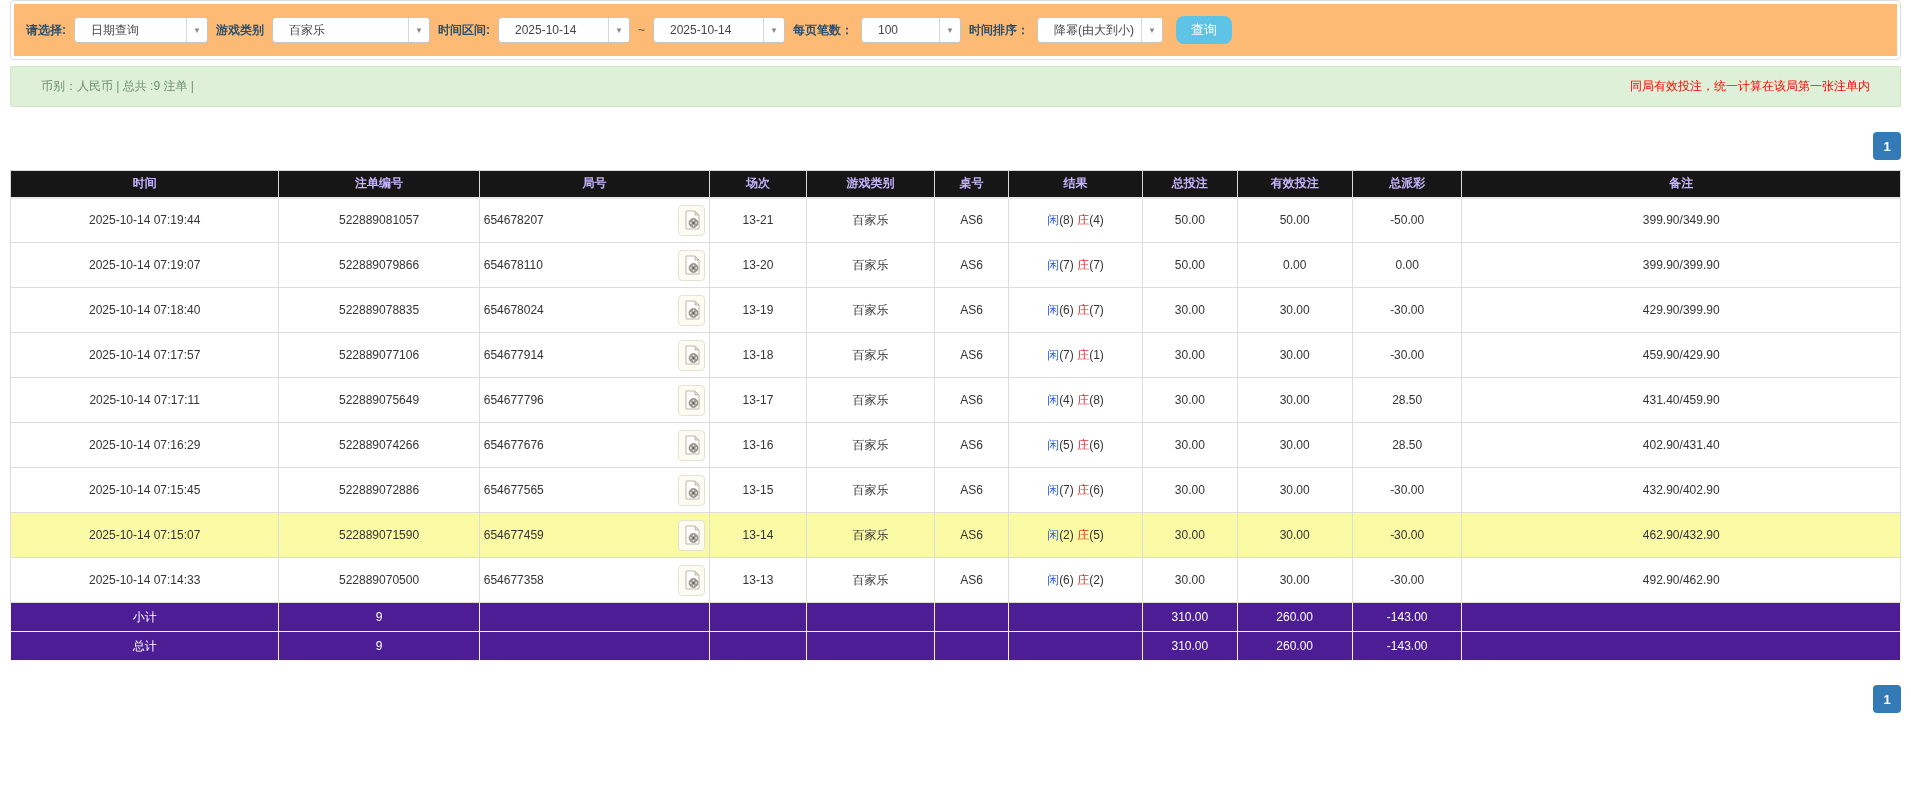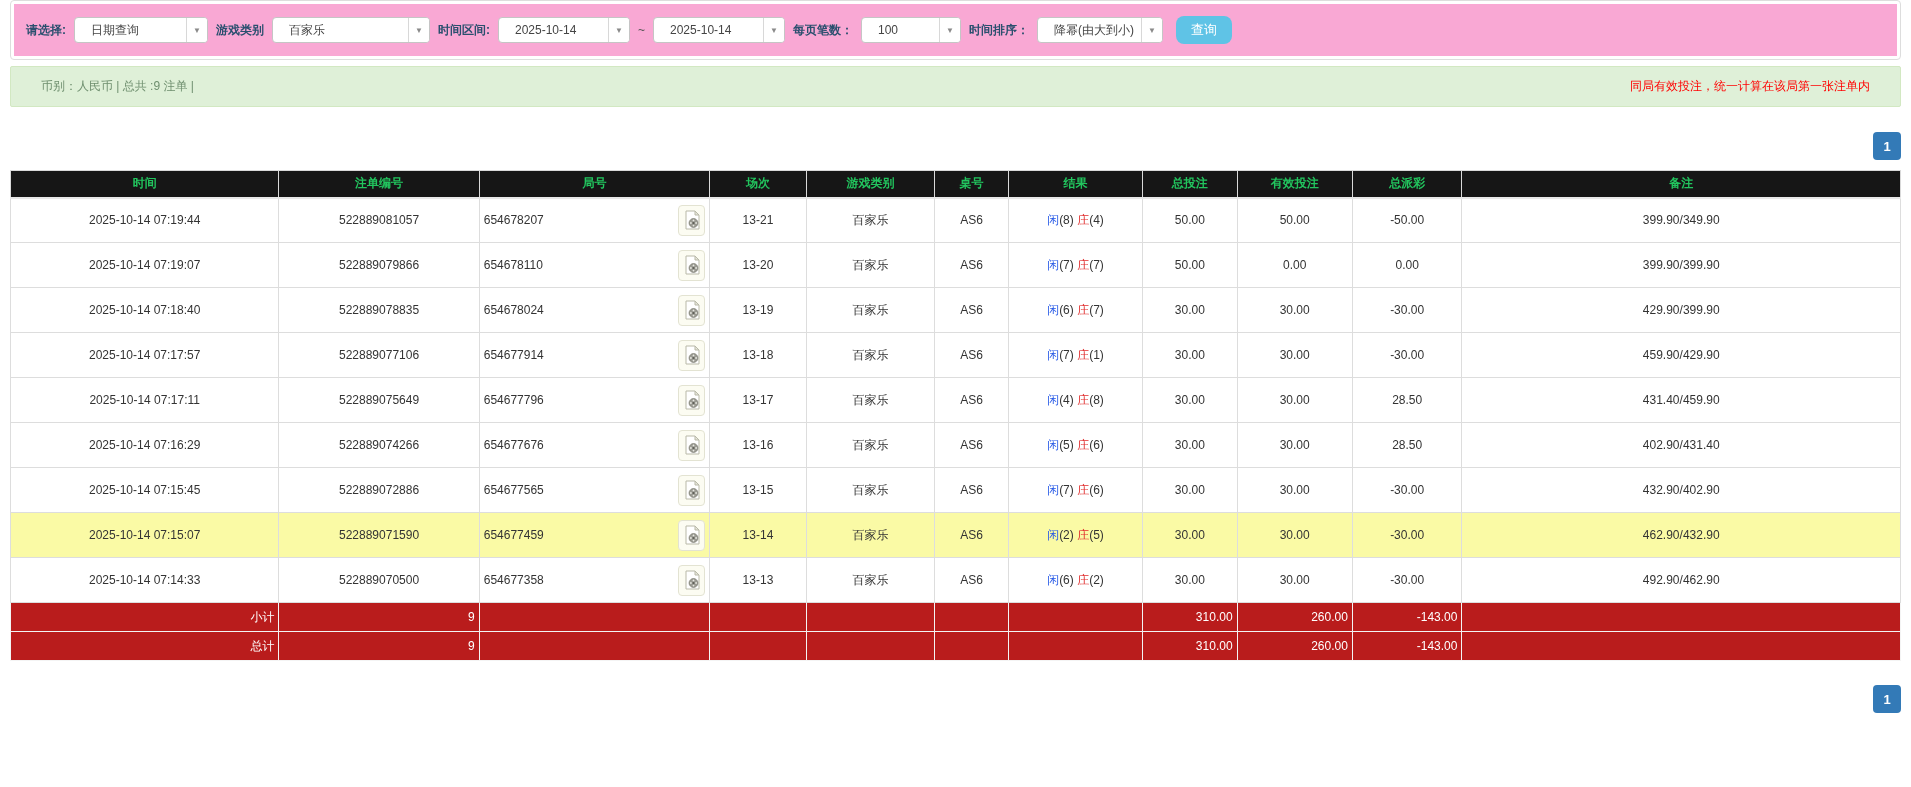--- a/index.html
+++ b/index.html
@@ -5,21 +5,21 @@
   * { box-sizing: border-box; }
   html,body { margin:0; padding:0; background:#fff; }
   body { font-family:"Liberation Sans", sans-serif; color:#333; width:1911px; }
   .page { padding:0 10px; }
 
   
   .page-title { font-size:18px; font-weight:400; color:#333; margin:14px 0 11px 2px; }
 
   
   .filter-panel { border:1px solid #ddd; border-radius:4px; padding:3px; background:#fff; }
-  .filter-bar { background:#f9a8d4; display:flex; align-items:center; gap:8px; padding:12px 12px; }
+  .filter-bar { background:#fdba74; display:flex; align-items:center; gap:8px; padding:12px 12px; }
   .flabel { font-weight:bold; font-size:12px; color:#2a4f6e; white-space:nowrap; }
   .combo { display:flex; align-items:stretch; background:#fff; border:1px solid #c5c5c5; border-radius:4px; height:26px; overflow:hidden; }
   .combo-text { padding:0 16px; font-size:12px; color:#444; flex:1; display:flex; align-items:center; white-space:nowrap; overflow:hidden; }
   .combo-arrow { width:21px; border-left:1px solid #d8d8d8; color:#8a8a8a; font-size:8px; display:flex; align-items:center; justify-content:center; background:#fff; cursor:pointer; }
   .w1{width:134px}.w2{width:158px}.w3{width:132px}.w4{width:100px}.w5{width:126px}
   .tilde { font-size:12px; color:#555; }
   .search-btn { background:#5fc3e6; color:#fff; border:none; border-radius:8px; height:28px; padding:0 15px; font-size:13px; margin-left:5px; cursor:pointer; }
 
   
   .summary-bar { margin-top:6px; background:#dff0d8; border:1px solid #d2e8c2; border-radius:2px; height:41px; display:flex; align-items:center; justify-content:space-between; padding:0 30px; font-size:12px; }
@@ -27,30 +27,30 @@
   .summary-right { color:#ff0000; }
 
   
   .pager { display:flex; justify-content:flex-end; }
   .pager.top { margin-top:25px; }
   .pager.bottom { margin-top:24px; padding-bottom:14px; }
   .page-btn { width:28px; height:28px; background:#337ab7; color:#fff; border:none; border-radius:4px; font-size:13px; font-weight:bold; cursor:pointer; }
 
   
   table.records { width:100%; border-collapse:collapse; table-layout:fixed; margin-top:10px; font-size:12px; }
-  table.records th { background:#161616; color:#22c55e; font-weight:bold; height:27px; border:1px solid #d9d9d9; border-bottom:2px solid #e8e8e8; padding:0; text-align:center; }
+  table.records th { background:#161616; color:#c4b5fd; font-weight:bold; height:27px; border:1px solid #d9d9d9; border-bottom:2px solid #e8e8e8; padding:0; text-align:center; }
   table.records tbody td { height:45px; text-align:center; background:#fff; color:#333; border:1px solid #ddd; padding:0 4px; overflow:hidden; }
   tr.highlight td { background:#fafaa5 !important; }
   td.link { color:#2e7ac7; cursor:pointer; }
   .neg { color:#ff0000; }
   .xian { color:#2457e6; }
   .zhuang { color:#e02c2c; }
   .round-cell { display:flex; align-items:center; justify-content:space-between; gap:6px; }
   .video-btn { width:27px; height:31px; border:1px solid #e3e3d2; background:#fcfcf2; border-radius:4px; display:inline-flex; align-items:center; justify-content:center; padding:0; cursor:pointer; }
-  table.records tfoot td { background:#b91c1c; color:#fff; height:29px; border:1px solid #f4f4f4; text-align:right; padding:0 4px; }
+  table.records tfoot td { background:#4c1d95; color:#fff; height:29px; border:1px solid #f4f4f4; text-align:center; padding:0 4px; }
   tfoot .neg { color:#ff2222; }
 </style>
 </head>
 <body>
 
 <div class="page">
 
 
   <div class="filter-panel">
     <div class="filter-bar">

